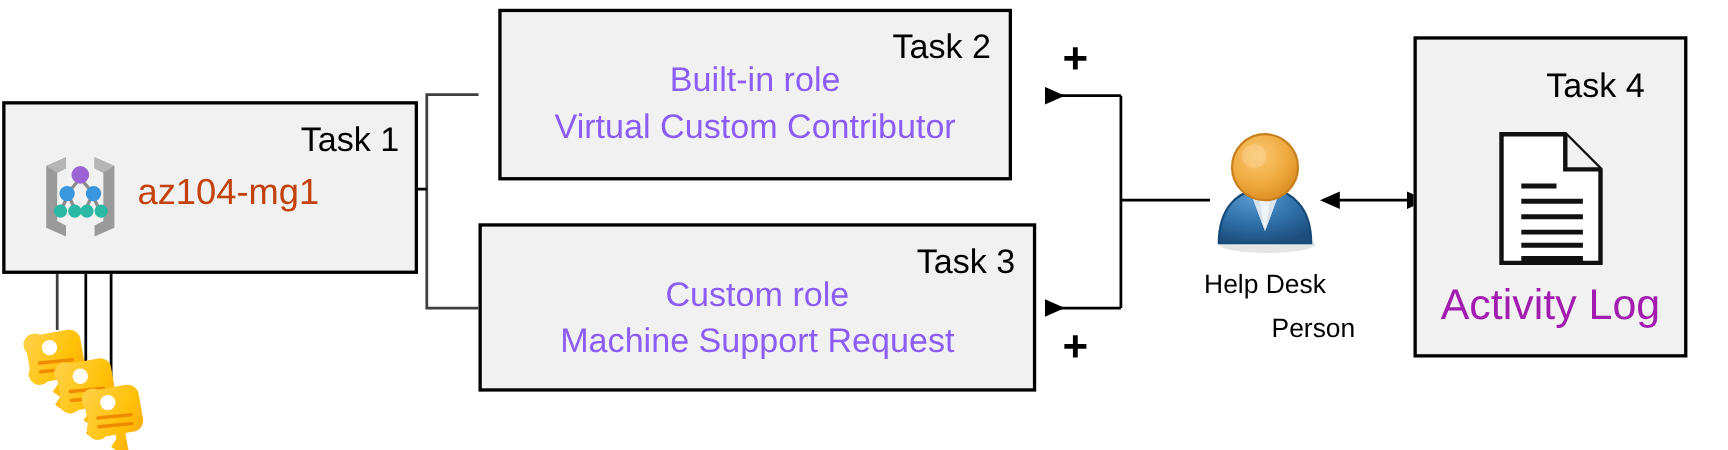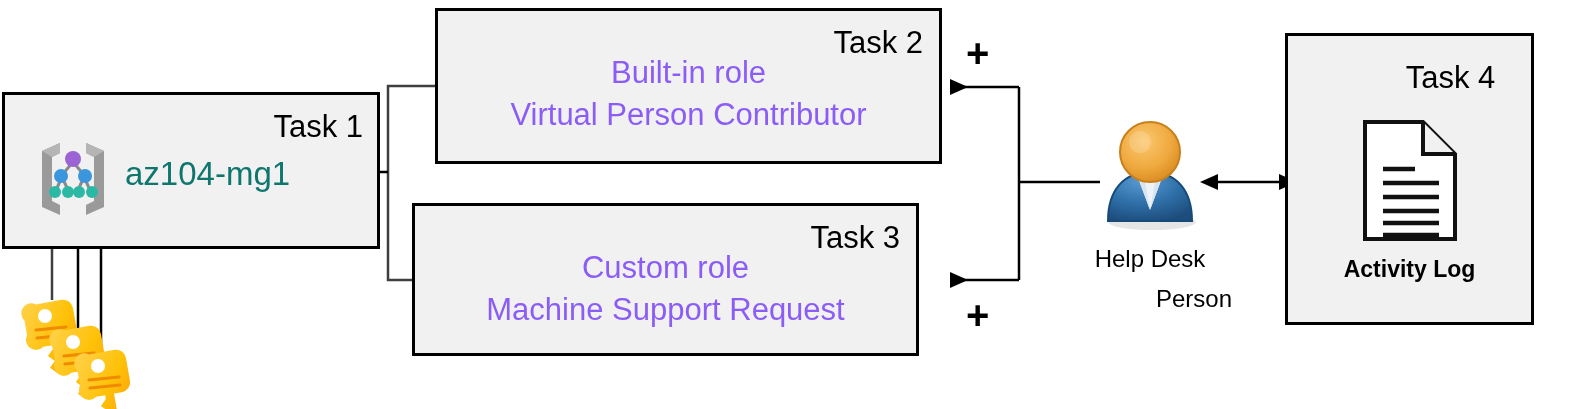--- a/index.html
+++ b/index.html
@@ -64,39 +64,38 @@
     text-align: center;
     font-size: 24px;
     line-height: 1.28;
     color: #000000;
     white-space: nowrap;
   }
   .mg-label {
     position: absolute;
     font-size: 33px;
     line-height: 1;
-    color: #0f766e;
+    color: #c2410c;
     white-space: nowrap;
   }
   .t4-title {
     position: absolute;
     width: 100%;
     text-align: center;
     font-size: 31px;
     line-height: 1;
     color: #000000;
   }
   .t4-caption {
     position: absolute;
     width: 100%;
     text-align: center;
-    font-size: 23px;
-    line-height: 1;
-    color: #000000;
-    font-weight: bold;
+    font-size: 39px;
+    line-height: 1;
+    color: #a21caf;
   }
 </style>
 </head>
 <body>
 
 <div id="stage">
 
   <svg class="svg-layer" viewBox="0 0 1571 409">
     <defs>
       <marker id="arrowL" markerWidth="12" markerHeight="12" refX="10" refY="5" orient="auto" markerUnits="userSpaceOnUse">
@@ -166,27 +165,27 @@
         <circle cx="25" cy="57" r="6" fill="#2bb8a5"></circle>
         <circle cx="38" cy="57" r="6" fill="#2bb8a5"></circle>
         <circle cx="49" cy="57" r="6" fill="#2bb8a5"></circle>
         <circle cx="62" cy="57" r="6" fill="#2bb8a5"></circle>
       </svg>
     </div>
 
     <div class="mg-label" style="left:120px; top:62px;">az104-mg1</div>
   </div>
 
-  <div class="box" style="left:435px; top:8px; width:507px; height:156px;text-decoration:underline;">
+  <div class="box" style="left:453px; top:8px; width:467px; height:156px;text-decoration:underline;">
     <div class="corner-label" style="right:16px; top:16px;">Task 2</div>
     <div class="box-body" style="top:42px;">Built-in role</div>
-    <div class="box-body" style="top:84px;">Virtual Person Contributor</div>
-  </div>
-
-  <div class="box" style="left:412px; top:203px; width:507px; height:153px;">
+    <div class="box-body" style="top:84px;">Virtual Custom Contributor</div>
+  </div>
+
+  <div class="box" style="left:435px; top:203px; width:507px; height:153px;">
     <div class="corner-label" style="right:16px; top:16px;">Task 3</div>
     <div class="box-body" style="top:42px;">Custom role</div>
     <div class="box-body" style="top:84px;">Machine Support Request</div>
   </div>
 
   <div class="plus" style="left:966px; top:33px;">+</div>
   <div class="plus" style="left:966px; top:295px;">+</div>
 
   <div style="position:absolute; left:1090px; top:118px; width:120px; height:115px;">
     <svg viewBox="0 0 120 115" width="120" height="115">

